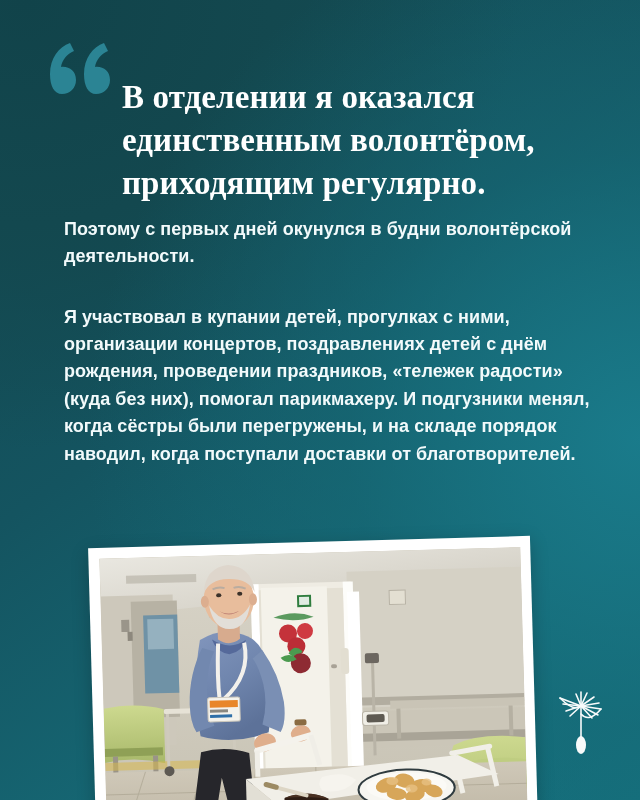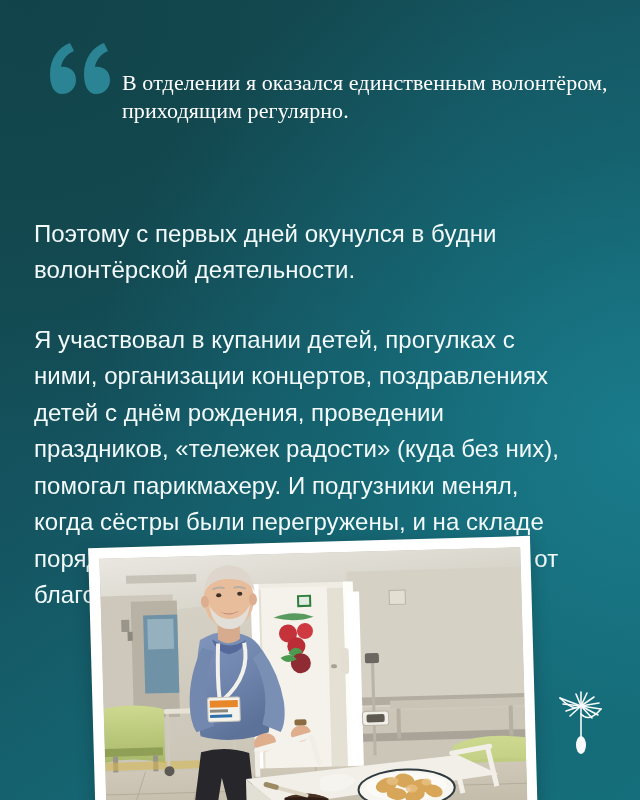--- a/index.html
+++ b/index.html
@@ -37,36 +37,36 @@
   }
   .quote-mark svg { display: block; }
 
   .headline {
     position: absolute;
     left: 122px;
     top: 54px;
     width: 500px;
     color: #ffffff;
     font-family: "Liberation Serif", serif;
-    font-size: 22px;
+    font-size: 33px;
     line-height: 1.30;
-    font-weight: 400;
+    font-weight: 700;
     letter-spacing: 0.1px;
   }
 
   
   .body-copy {
     position: absolute;
-    left: 34px;
+    left: 64px;
     top: 216px;
     width: 548px;
     color: #f2fafb;
-    font-size: 24px;
+    font-size: 18px;
     line-height: 1.52;
-    font-weight: 400;
+    font-weight: 700;
     letter-spacing: 0.05px;
   }
   .body-copy p { margin: 0; }
   .body-copy p.gap { margin-top: 33px; }
 
   
   .photo-wrap {
     position: absolute;
     left: 88px;
     top: 542px;

